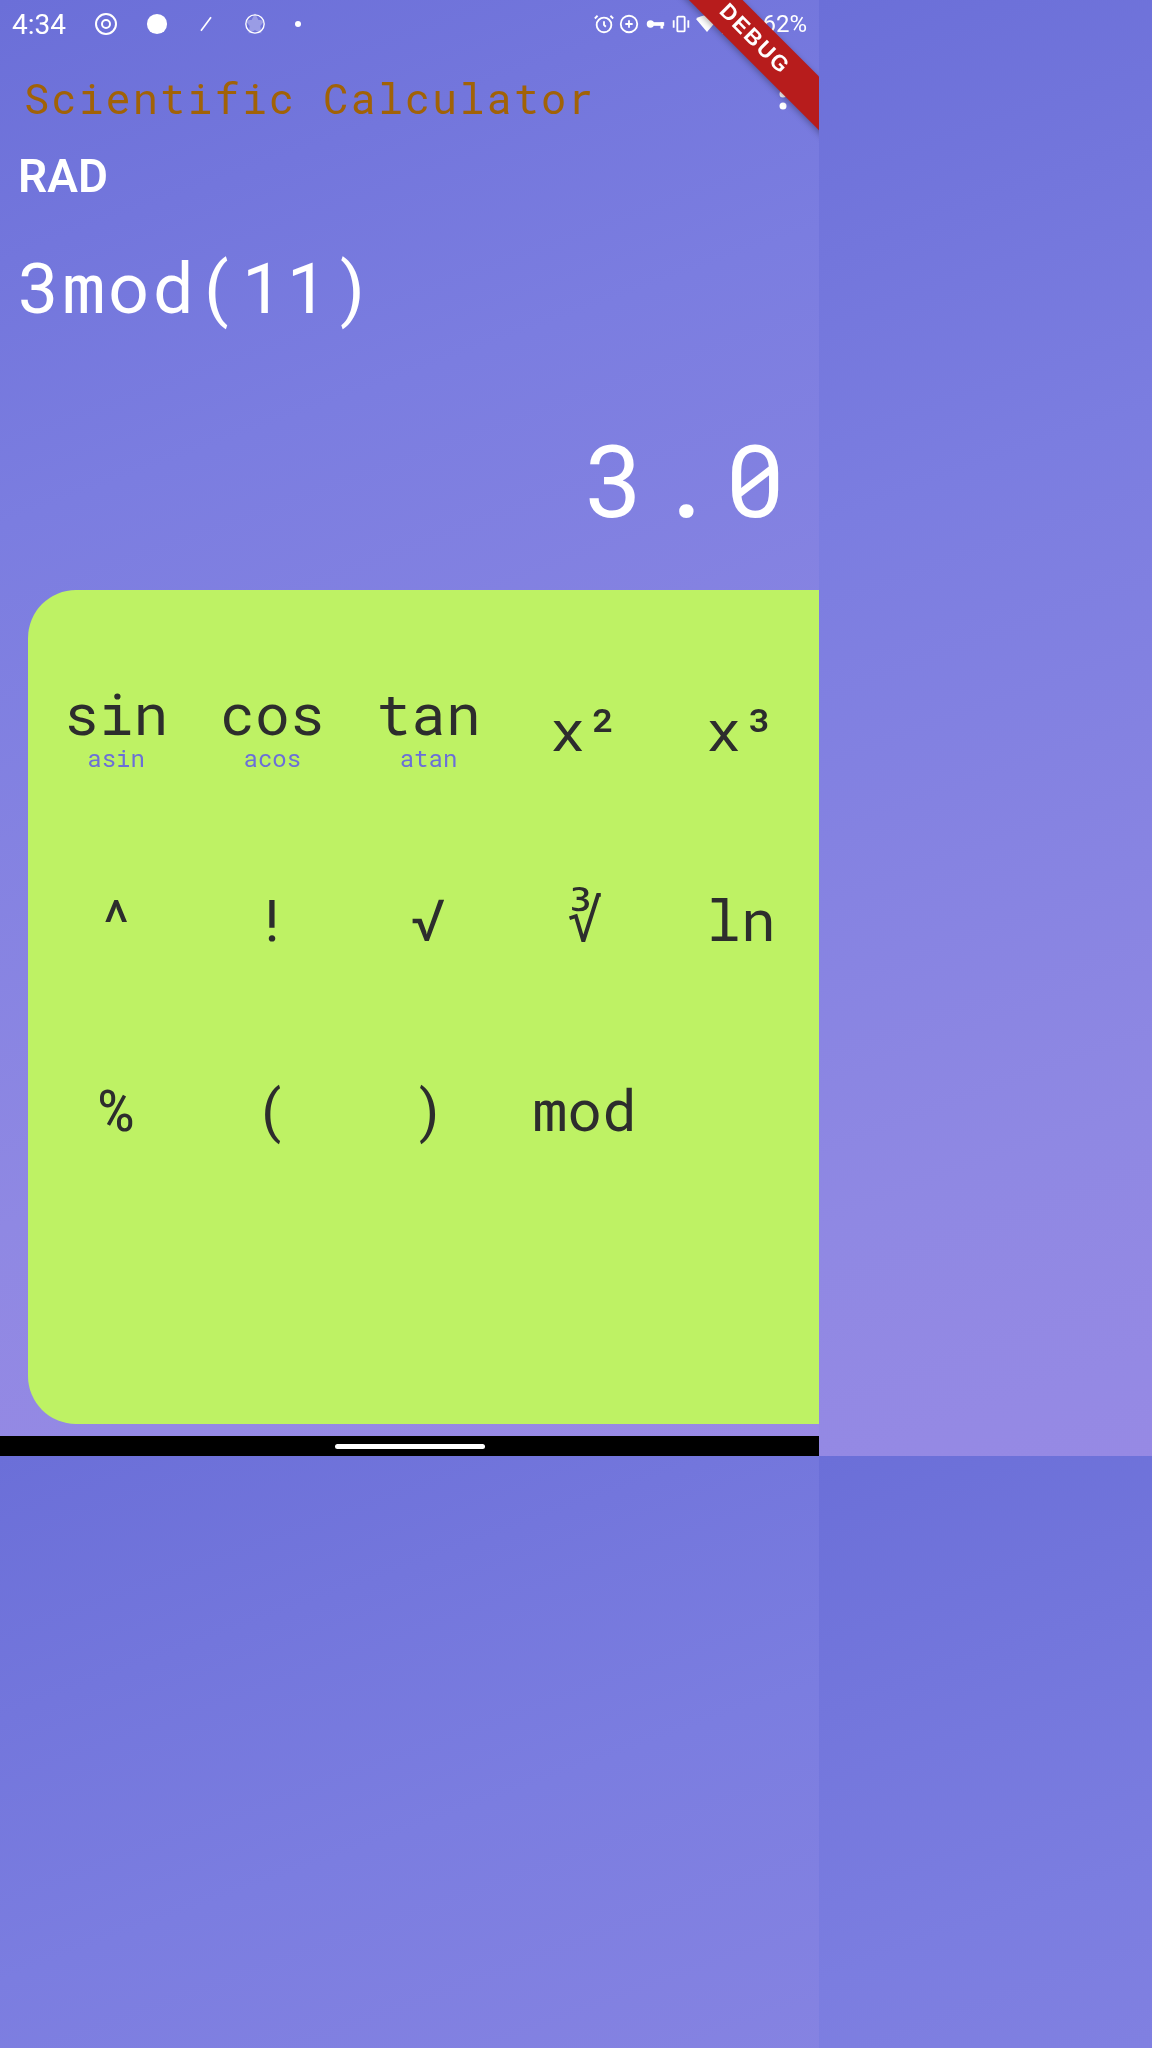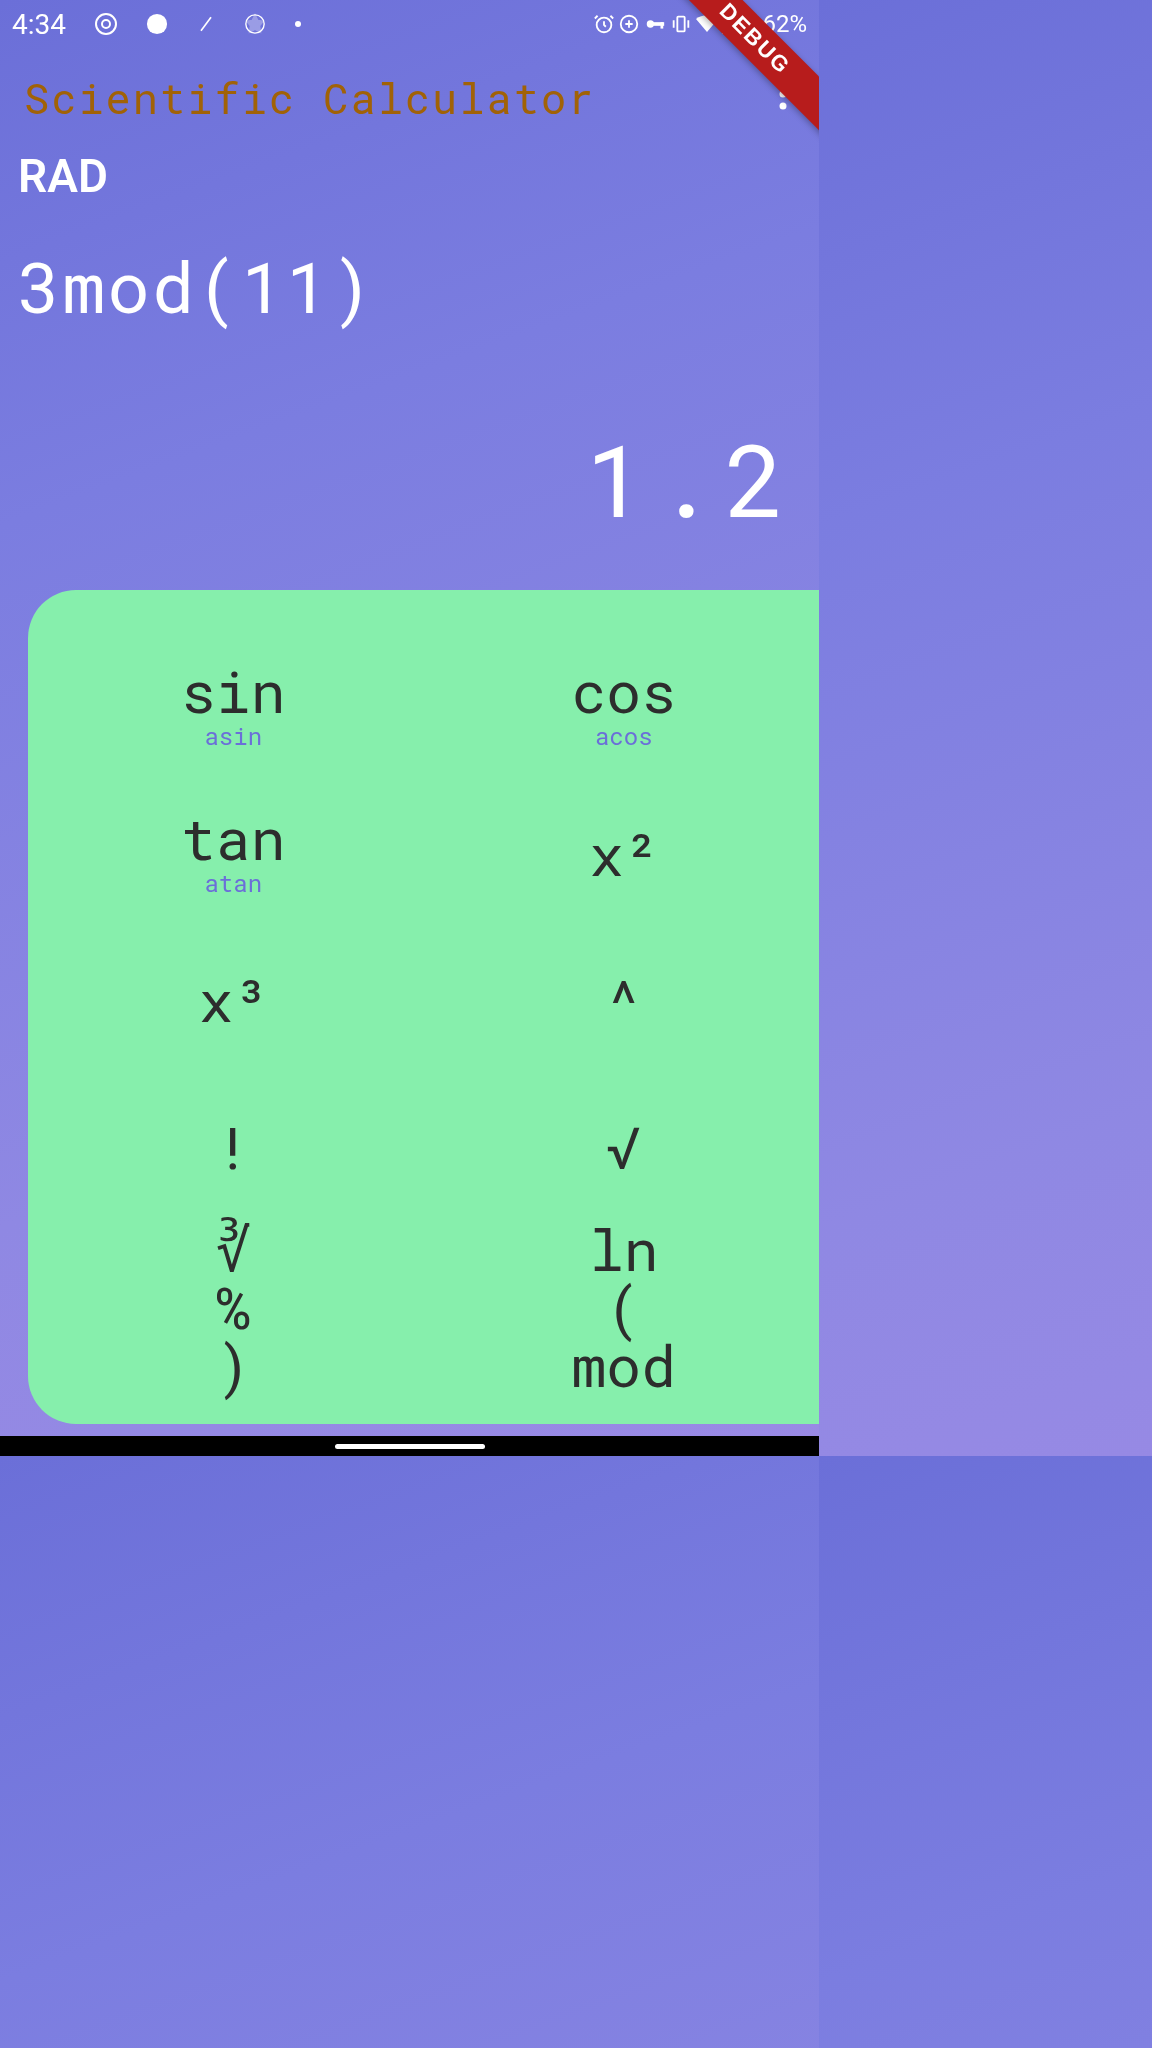--- a/index.html
+++ b/index.html
@@ -82,25 +82,25 @@
       letter-spacing: 10px;
     }
 
     
     .keypad {
       position: absolute;
       top: 590px;
       left: 28px;
       right: 0;
       bottom: 32px;
-      background: #86efac;
+      background: #bef264;
       border-radius: 48px 0 0 48px;
       padding: 44px 0 30px 10px;
       display: grid;
-      grid-template-columns: repeat(2, 1fr);
+      grid-template-columns: repeat(5, 1fr);
       grid-template-rows: repeat(4, 1fr);
       align-items: center;
       justify-items: center;
     }
     .key {
       display: flex;
       flex-direction: column;
       align-items: center;
       justify-content: center;
       width: 100%;
@@ -234,21 +234,21 @@
         <circle cx="4" cy="4" r="3.5"></circle>
         <circle cx="4" cy="16" r="3.5"></circle>
         <circle cx="4" cy="28" r="3.5"></circle>
       </svg>
   </div>
 </div>
 
 <div class="display">
   <div class="mode-label">RAD</div>
   <div class="expression">3mod(11)</div>
-  <div class="result">1.2</div>
+  <div class="result">3.0</div>
 </div>
 
 <div class="keypad">
 
   <div class="key">
     <span class="key-main">sin</span>
     <span class="key-sub">asin</span>
   </div>
   <div class="key">
     <span class="key-main">cos</span>

